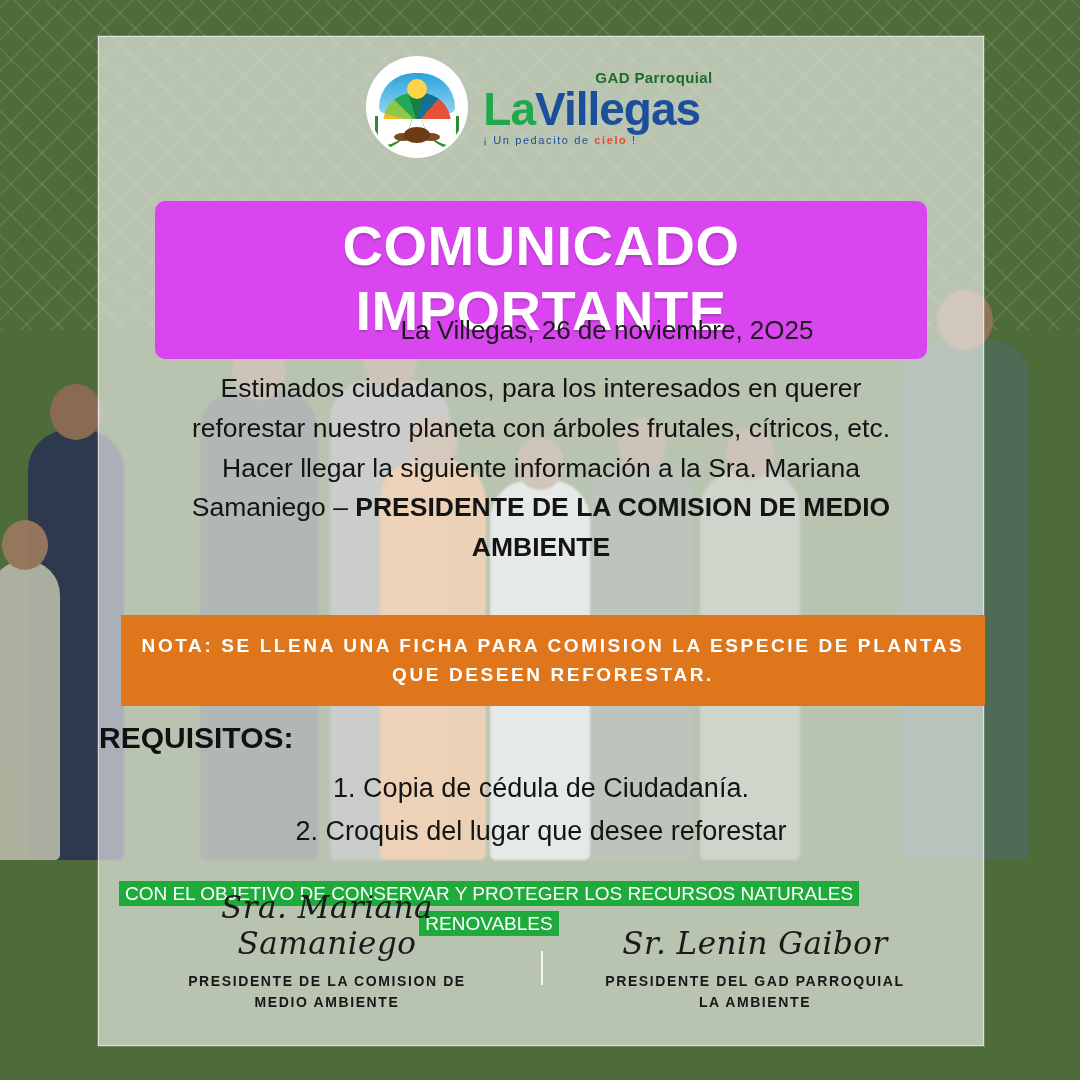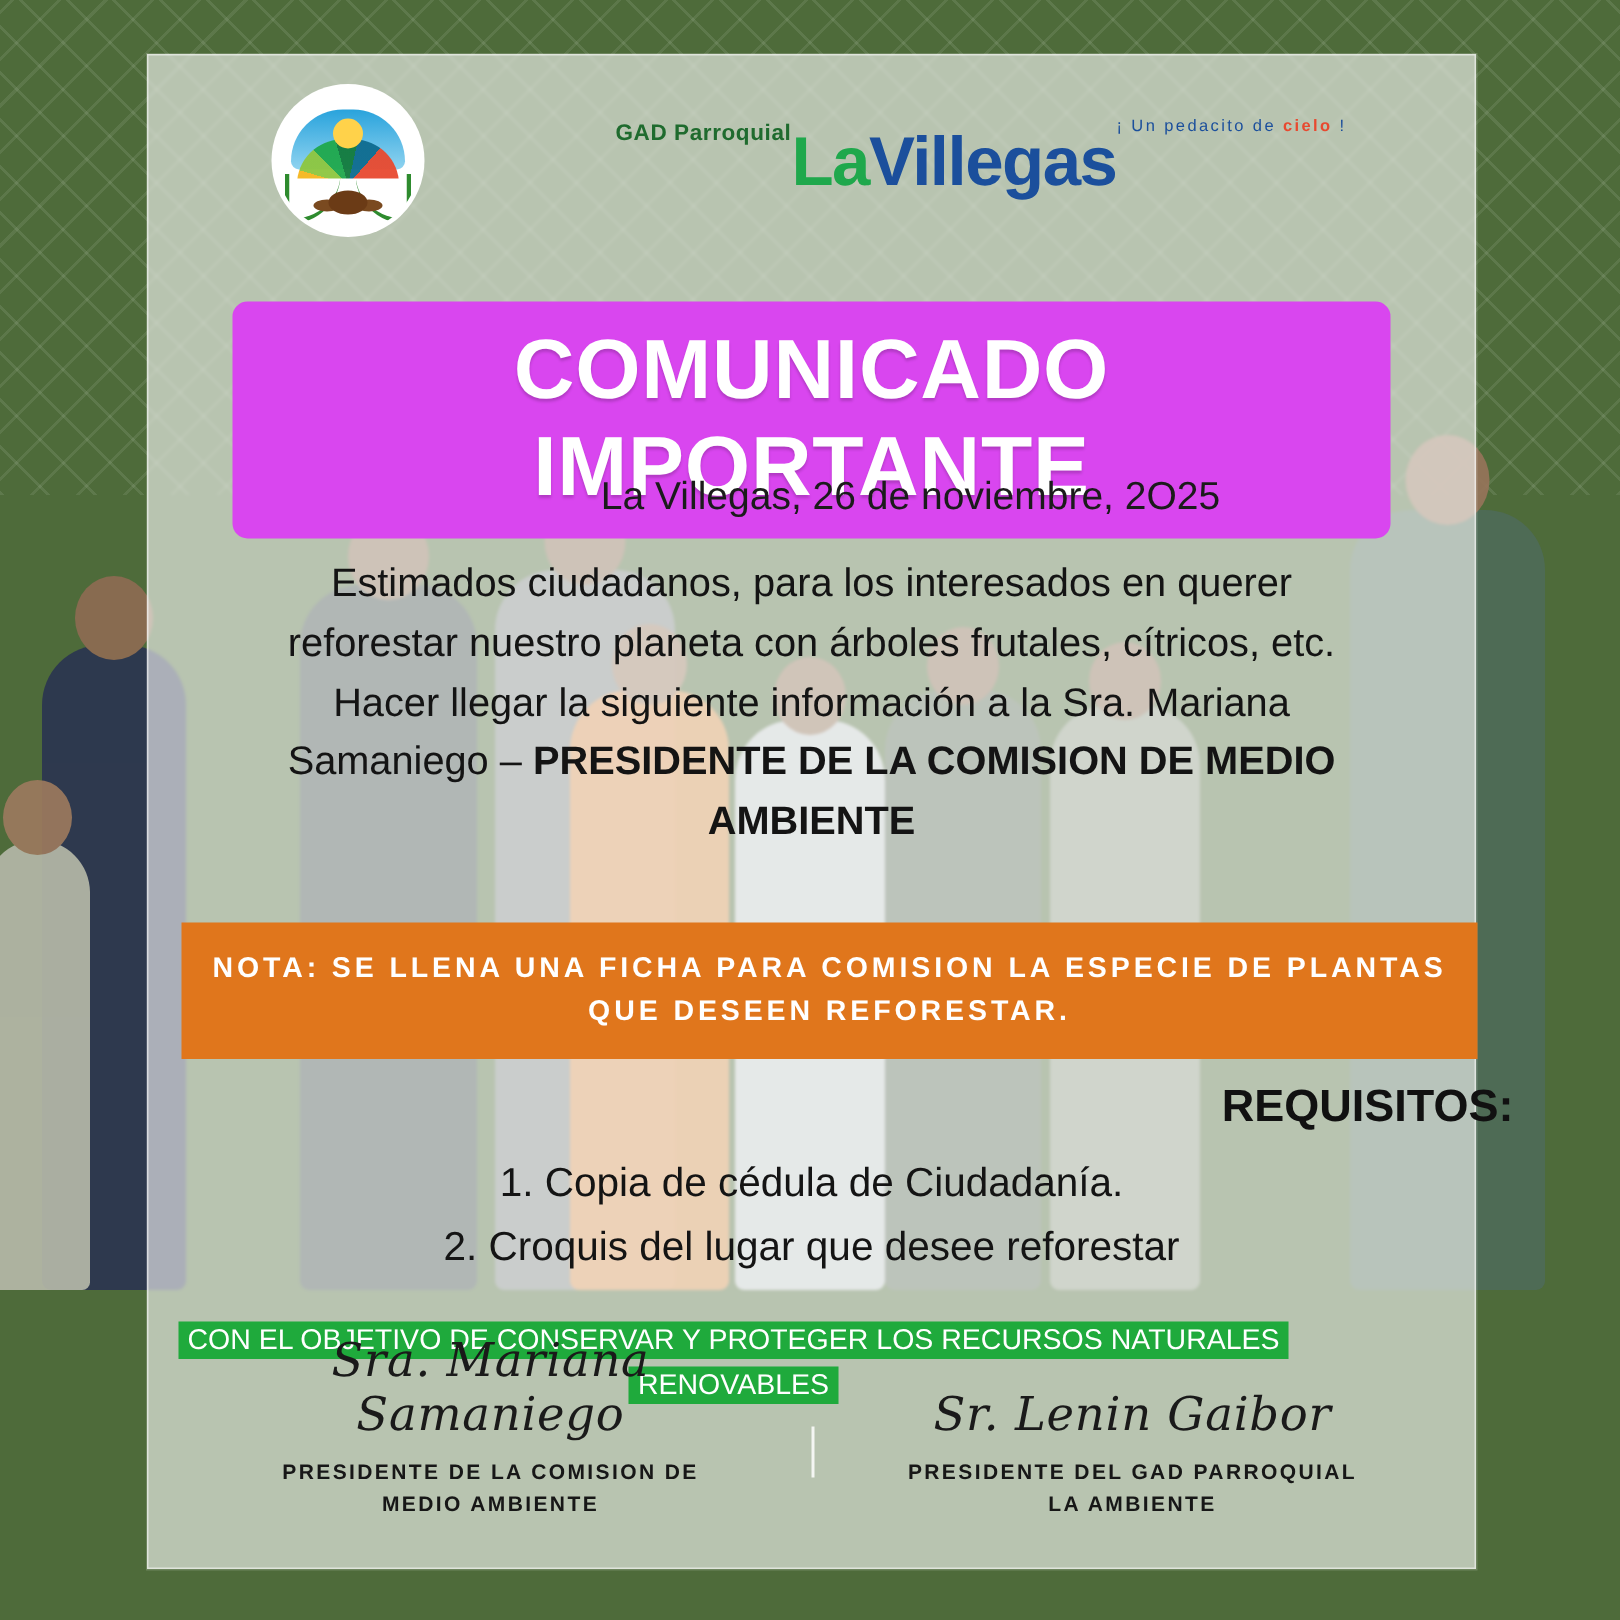--- a/index.html
+++ b/index.html
@@ -104,21 +104,21 @@
     border-top: none; border-right: none;
   }
   .emblem .leafL { left: 6px; }
   .emblem .leafR { right: 6px; transform: scaleX(-1); }
   .emblem .bean {
     position: absolute; bottom: 12px; left: 50%; transform: translateX(-50%);
     width: 26px; height: 16px; border-radius: 50%;
     background: #6b3b16;
     box-shadow: -14px 2px 0 -4px #7a4a20, 14px 2px 0 -4px #7a4a20;
   }
-  .wordmark { display: flex; flex-direction: row; align-items: flex-start; }
+  .wordmark { display: flex; flex-direction: column; align-items: flex-start; }
   .wordmark .gad {
     font-size: 15px; font-weight: 700; color: #1f6b2e; letter-spacing: .4px;
     margin-left: 112px; margin-bottom: -4px;
   }
   .wordmark .name {
     font-size: 46px; font-weight: 700; letter-spacing: -1px;
     font-family: "Liberation Sans", sans-serif;
   }
   .wordmark .name .la { color: #1fa84c; }
   .wordmark .name .villegas { color: #1b4f9c; }
@@ -163,21 +163,21 @@
     font-weight: 700;
     letter-spacing: 2.6px;
     text-align: center;
     padding: 16px 12px;
     line-height: 1.55;
   }
 
   
   .req-title {
     position: absolute; left: 0; top: 684px; width: 884px;
-    text-align: right; font-size: 30px; font-weight: 700; color: #111; margin-left: 26px;
+    text-align: left; font-size: 30px; font-weight: 700; color: #111;
   }
   .req-list {
     position: absolute; left: 0; top: 730px; width: 884px;
     text-align: center; font-size: 27px; color: #141414; line-height: 1.58;
   }
 
   
   .objetivo {
     position: absolute; left: 0; top: 842px; width: 780px;
     text-align: center;

